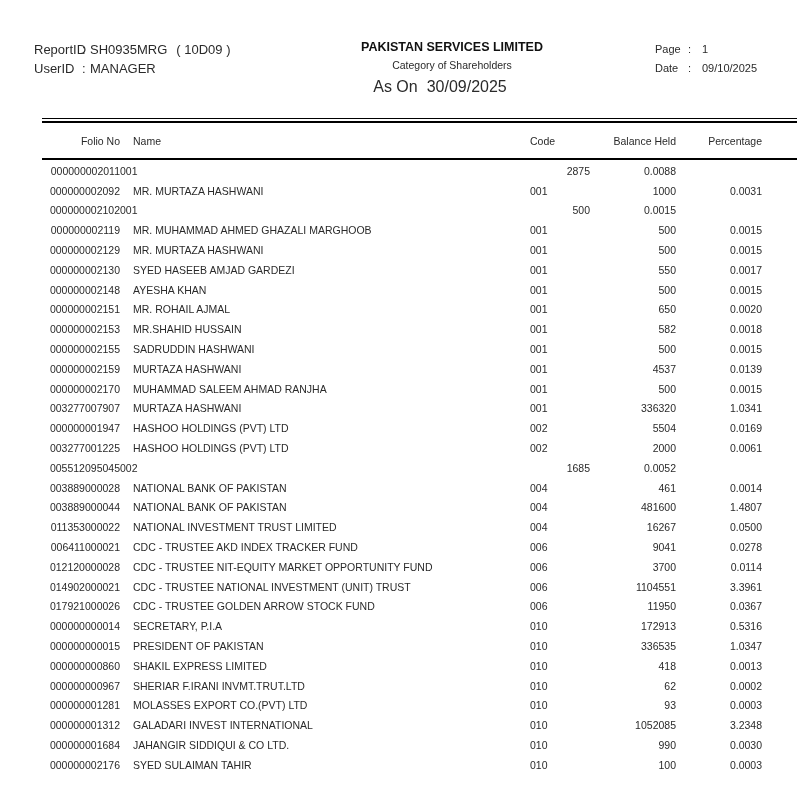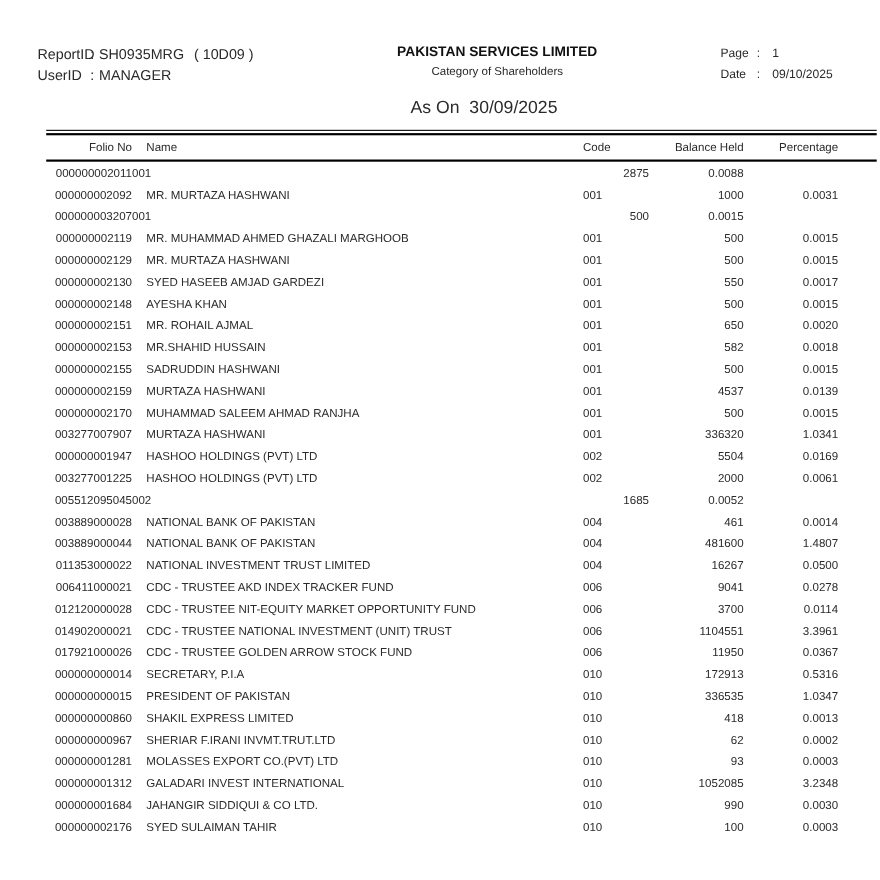--- a/index.html
+++ b/index.html
@@ -42,21 +42,21 @@
   .title {
     font-size: 12.5px;
     font-weight: bold;
     color: #111;
     line-height: 14px;
     margin-bottom: 5px;
   }
   .subtitle {
     font-size: 10.5px;
     line-height: 13px;
-    margin-bottom: 20px;
+    margin-bottom: 8px;
   }
   .as-on {
     font-size: 16px;
     line-height: 13px;
     padding-right: 24px;
     white-space: pre;
   }
   .as-on .as-on-date { margin-left: 9px; }
 
   .meta-right {
@@ -84,21 +84,21 @@
   }
   .rule-mid {
     height: 0;
     border-top: 2.5px solid #000;
   }
   .cols {
     display: grid;
     grid-template-columns: 78px 410px 60px 86px 86px 35px;
     align-items: center;
   }
-  .thead-row { height: 22px; }
+  .thead-row { height: 35px; }
   .c-folio { text-align: right; }
   .c-name  { text-align: left; padding-left: 13px; }
   .c-code  { text-align: left; }
   .c-bal   { text-align: right; }
   .c-pct   { text-align: right; }
   .data-row { height: 19.8px; }
   .tbody { margin-top: 1px; }
 </style>
 </head>
 <body>
@@ -160,21 +160,21 @@
   <div class="cols data-row">
     <div class="c-folio">000000002092</div>
     <div class="c-name">MR. MURTAZA HASHWANI</div>
     <div class="c-code">001</div>
     <div class="c-bal">1000</div>
     <div class="c-pct">0.0031</div>
     <div></div>
   </div>
 
   <div class="cols data-row">
-    <div class="c-folio">000000003207</div>
+    <div class="c-folio">000000002102</div>
     <div class="c-code">001</div>
     <div class="c-bal">500</div>
     <div class="c-pct">0.0015</div>
     <div></div>
   </div>
 
   <div class="cols data-row">
     <div class="c-folio">000000002119</div>
     <div class="c-name">MR. MUHAMMAD AHMED GHAZALI MARGHOOB</div>
     <div class="c-code">001</div>

